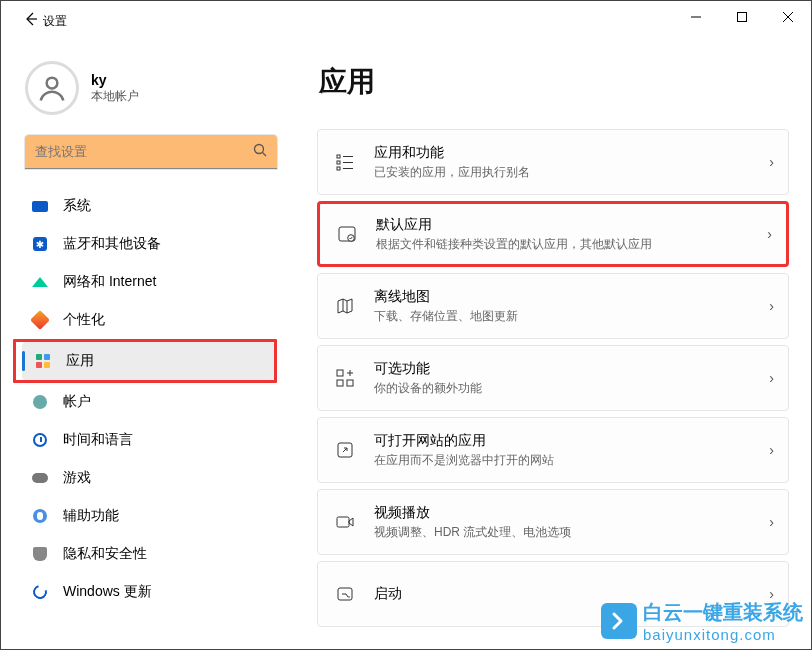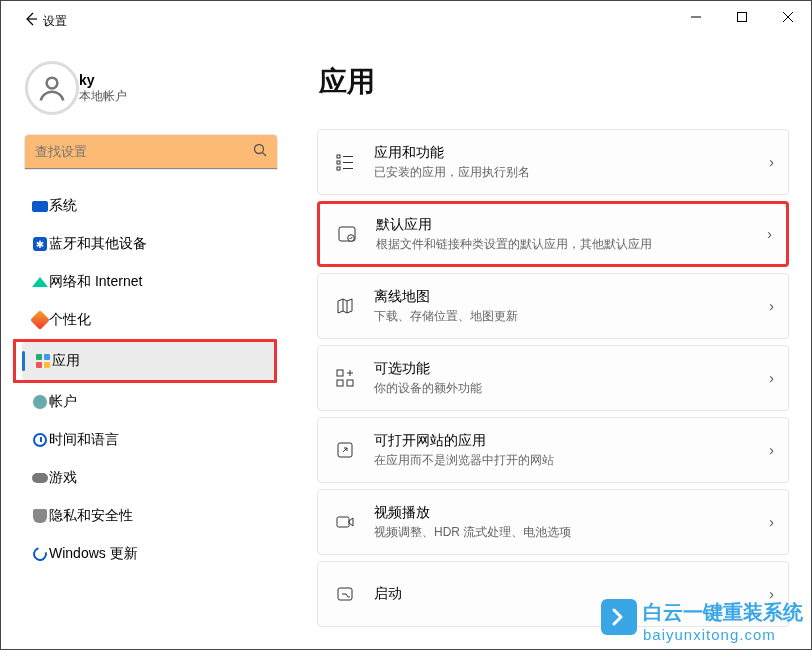--- a/index.html
+++ b/index.html
@@ -9,51 +9,51 @@
   .titlebar { height: 40px; display: flex; align-items: center; padding-left: 18px; }
   .back-btn { width: 24px; text-align: center; font-size: 16px; color: #333; cursor: default; }
   .title-txt { font-size: 12px; color: #000; }
   .win-controls { position: absolute; top: 0; right: 0; display: flex; }
   .win-btn { width: 46px; height: 32px; display: flex; align-items: center; justify-content: center; font-size: 12px; color: #000; }
   .win-btn svg { display:block; }
 
   .container { display: flex; height: calc(100% - 40px); }
 
   .sidebar { width: 300px; padding: 8px 0 0 18px; }
-  .userbox { display: flex; align-items: center; gap: 0; padding: 12px 6px 20px 6px; }
+  .userbox { display: flex; align-items: center; gap: 12px; padding: 12px 6px 20px 6px; }
   .avatar { width: 54px; height: 54px; border-radius: 50%; border: 3px solid #dcdcdc; display:flex; align-items:center; justify-content:center; }
   .avatar svg { width: 30px; height: 30px; }
   .userinfo .uname { font-size: 14px; font-weight: 600; color: #000; }
   .userinfo .uacct { font-size: 12px; color: #555; }
 
   .searchwrap { margin: 0 24px 12px 6px; position: relative; }
   .searchbox { width: 100%; height: 34px; border: none; border-bottom: 1px solid #888; background: #fdba74; padding: 0 34px 0 10px; font-size: 13px; outline: none; box-shadow: 0 0 0 1px #e6e6e6; border-radius: 4px 4px 0 0; }
   .search-icon { position: absolute; right: 10px; top: 50%; transform: translateY(-50%); color:#555; }
 
   .nav { margin-top: 18px; }
-  .nav-item { height: 38px; display: flex; align-items: center; gap: 0; padding-left: 12px; border-radius: 4px; font-size: 14px; color: #000; cursor: default; }
+  .nav-item { height: 38px; display: flex; align-items: center; gap: 14px; padding-left: 12px; border-radius: 4px; font-size: 14px; color: #000; cursor: default; }
   .nav-item .ico { width: 18px; display: flex; justify-content: center; }
   .nav-item.active { background: #ececec; position: relative; }
   .nav-item.active::before { content:""; position:absolute; left:0; top:9px; bottom:9px; width:3px; background:#1976d2; border-radius:2px; }
 
   .nav-box-apps { border: 3px solid #e33; margin: 0 24px 0 -6px; padding-left: 6px; border-radius:1px; }
 
   .main { flex: 1; padding: 16px 22px 0 16px; overflow: hidden; }
   .page-title { font-size: 28px; font-weight: 600; color: #111; margin: 6px 0 28px 2px; }
 
   .cards { display: flex; flex-direction: column; gap: 6px; }
   .card { border: 1px solid #e6e6e6; border-radius: 4px; background: #fdfdfd; height: 66px; display: flex; align-items: center; padding: 0 14px; }
   .card.highlight { border: 3px solid #e33; }
   .card-ico { width: 26px; display: flex; justify-content: center; color:#333; }
   .card-text { margin-left: 16px; flex: 1; }
   .card-title { font-size: 14px; color: #000; }
   .card-sub { font-size: 12px; color: #666; margin-top: 2px; }
   .chev { color: #555; font-size: 14px; }
 
-  .watermark { position: absolute; right: 8px; bottom: 6px; display: flex; align-items: flex-start; gap: 6px; font-size: 20px; color: #3aa6e6; font-weight: 600; pointer-events: none; }
+  .watermark { position: absolute; right: 8px; bottom: 6px; display: flex; align-items: center; gap: 6px; font-size: 20px; color: #3aa6e6; font-weight: 600; pointer-events: none; }
   .watermark .wm-sub { font-size: 15px; letter-spacing: 1px; color: #3aa6e6; display:block; font-weight:400; }
   .wm-badge { width: 36px; height: 36px; background: #3aa6e6; border-radius: 6px; display:flex; align-items:center; justify-content:center; }
 
   
   .ico-system { width:16px; height:11px; background:#0c59c8; border-radius:2px; }
   .ico-bt { width:14px; height:14px; background:#0c59c8; border-radius:3px; display:flex;align-items:center;justify-content:center;color:#fff;font-size:10px; }
   .ico-net { width:0;height:0;border-left:8px solid transparent;border-right:8px solid transparent;border-bottom:10px solid #0c9;}
   .ico-pers { width:14px;height:14px;background:linear-gradient(135deg,#f5a623,#e33);border-radius:2px; transform:rotate(45deg);}
   .ico-apps { width:14px;height:14px;display:grid;grid-template-columns:1fr 1fr;gap:2px;}
   .ico-apps span{background:#2a7;border-radius:1px;}
@@ -178,20 +178,26 @@
         <span>时间和语言</span>
       </div>
       <div class="nav-item">
         <span class="ico">
             <span class="ico-game"></span>
           </span>
         <span>游戏</span>
       </div>
       <div class="nav-item">
         <span class="ico">
+            <span class="ico-a11y"></span>
+          </span>
+        <span>辅助功能</span>
+      </div>
+      <div class="nav-item">
+        <span class="ico">
             <span class="ico-priv"></span>
           </span>
         <span>隐私和安全性</span>
       </div>
       <div class="nav-item">
         <span class="ico">
             <span class="ico-wu"></span>
           </span>
         <span>Windows 更新</span>
       </div>

